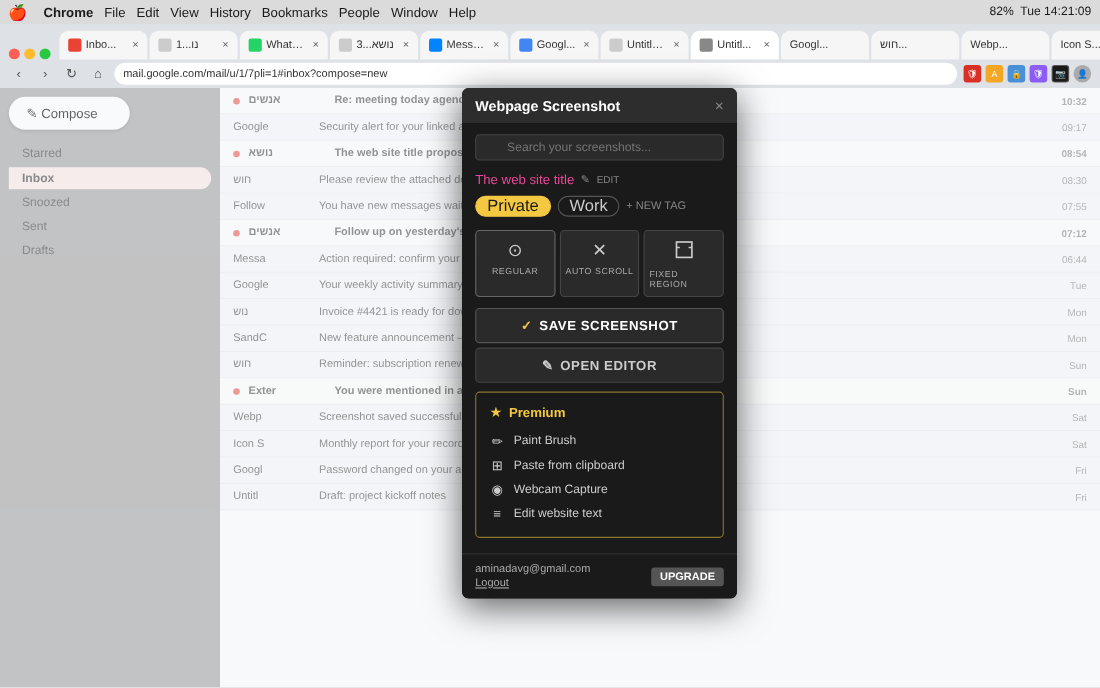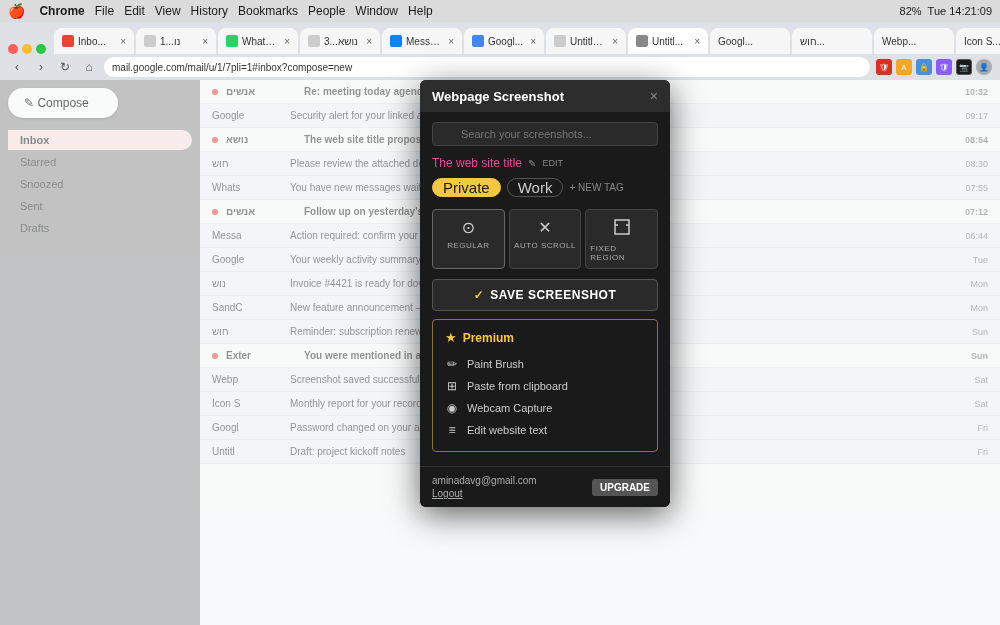--- a/index.html
+++ b/index.html
@@ -527,22 +527,22 @@
       <div class="ext-icon" style="background:#8b5cf6;">🛡</div>
       <div class="ext-icon" style="background:#1a1a1a; border: 1px solid #555;">📷</div>
       <div class="ext-icon" style="background:#aaa; border-radius: 50%;">👤</div>
     </div>
   </div>
 </div>
 
 <div class="main-bg">
   <div class="gmail-sidebar">
     <div class="gmail-compose-btn">✎ Compose</div>
+    <div class="gmail-nav-item">Starred</div>
     <div class="gmail-nav-item active">Inbox</div>
-    <div class="gmail-nav-item">Starred</div>
     <div class="gmail-nav-item">Snoozed</div>
     <div class="gmail-nav-item">Sent</div>
     <div class="gmail-nav-item">Drafts</div>
   </div>
   <div class="gmail-content">
 
     <div class="gmail-row unread">
       <span class="gmail-dot"></span>
       <span class="gmail-sender">אנשים</span>
       <span class="gmail-subject">Re: meeting today agenda items for discussion</span>
@@ -558,21 +558,21 @@
       <span class="gmail-sender">נושא</span>
       <span class="gmail-subject">The web site title proposal — draft v2</span>
       <span class="gmail-time">08:54</span>
     </div>
     <div class="gmail-row read">
       <span class="gmail-sender">חוש</span>
       <span class="gmail-subject">Please review the attached document</span>
       <span class="gmail-time">08:30</span>
     </div>
     <div class="gmail-row read">
-      <span class="gmail-sender">Whats</span>
+      <span class="gmail-sender">Follow</span>
       <span class="gmail-subject">You have new messages waiting</span>
       <span class="gmail-time">07:55</span>
     </div>
     <div class="gmail-row unread">
       <span class="gmail-dot"></span>
       <span class="gmail-sender">אנשים</span>
       <span class="gmail-subject">Follow up on yesterday's call</span>
       <span class="gmail-time">07:12</span>
     </div>
     <div class="gmail-row read">
@@ -675,20 +675,23 @@
           </svg>
         </span>
         <span class="mode-btn-label">FIXED REGION</span>
       </div>
     </div>
 
     <button class="action-btn save">
       <span>SAVE SCREENSHOT</span>
     </button>
 
+    <button class="action-btn editor">
+      <span>OPEN EDITOR</span>
+    </button>
 
     <div class="premium-section">
       <div class="premium-header">
         <span class="premium-star">★</span>
         <span class="premium-label">Premium</span>
       </div>
       <div class="premium-item">
         <span class="premium-item-icon">✏</span>
         <span class="premium-item-label">Paint Brush</span>
       </div>

